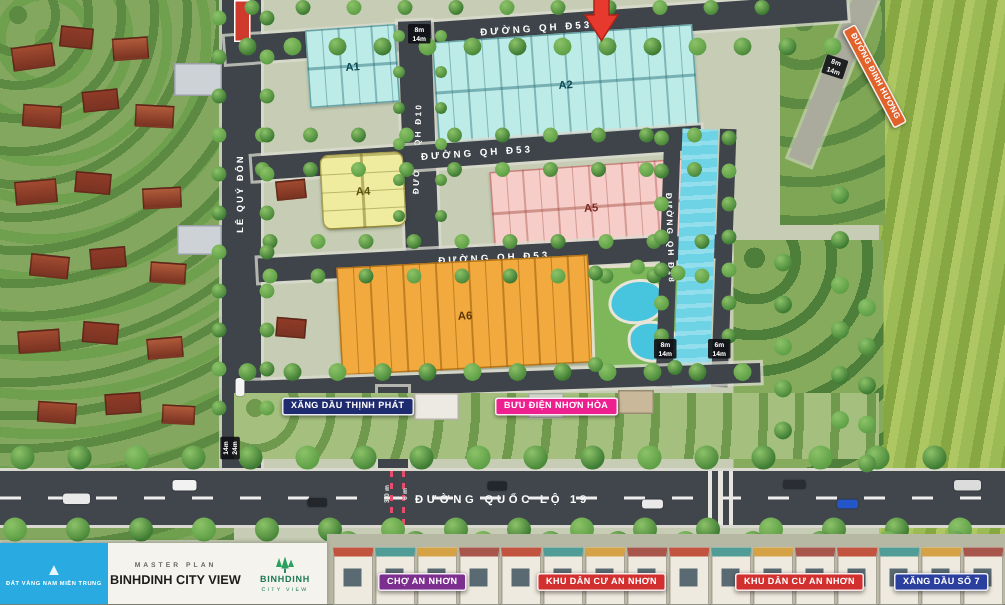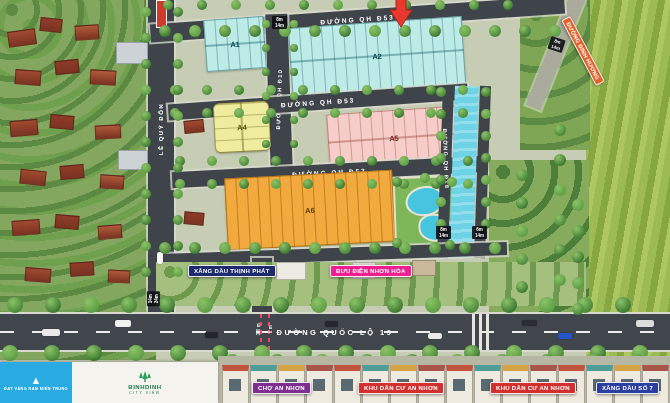--- a/index.html
+++ b/index.html
@@ -174,20 +174,24 @@
       <span>KHU DÂN CƯ AN NHƠN</span>
     </div>
   <div class="badge abs" style="left:596px;top:382px;background:#2b3f9e;z-index:45;">
       <span>XĂNG DẦU SỐ 7</span>
     </div>
 
   <div class="abs footer-bar" style="left:0;top:362px;width:218px;height:41px;display:flex;align-items:stretch;">
     <div style="width:72px;background:#29abe2;display:flex;flex-direction:column;align-items:center;justify-content:center;gap:1px;">
       <span style="color:#eaf6fd;font-size:11px;line-height:1;">▲</span>
       <span style="color:#fff;font-weight:bold;font-size:3.8px;letter-spacing:.4px;white-space:nowrap;">ĐẤT VÀNG NAM MIỀN TRUNG</span>
+    </div>
+    <div style="width:90px;display:flex;flex-direction:column;align-items:center;justify-content:center;gap:2px;">
+      <span style="color:#6a6a6a;font-weight:bold;font-size:4.5px;letter-spacing:2px;">MASTER PLAN</span>
+      <span style="color:#1d1d1d;font-weight:bold;font-size:8.5px;white-space:nowrap;">BINHDINH CITY VIEW</span>
     </div>
     <div style="flex:1;display:flex;flex-direction:column;align-items:center;justify-content:center;gap:1px;">
       <svg width="14" height="12" viewBox="0 0 14 12">
         <path d="M3 1 L5 7 L1 7 Z M7 0 L9.5 8 L4.5 8 Z M11 2 L13 7 L9 7 Z" fill="#2aa05e"></path>
         <rect x="6.4" y="8" width="1.2" height="3" fill="#1d7a4f"></rect>
       </svg>
       <span style="color:#1d7a4f;font-weight:bold;font-size:6px;letter-spacing:.5px;">BINHDINH</span>
       <span style="color:#1d7a4f;font-size:3.5px;letter-spacing:1.5px;">CITY VIEW</span>
     </div>
   </div>

